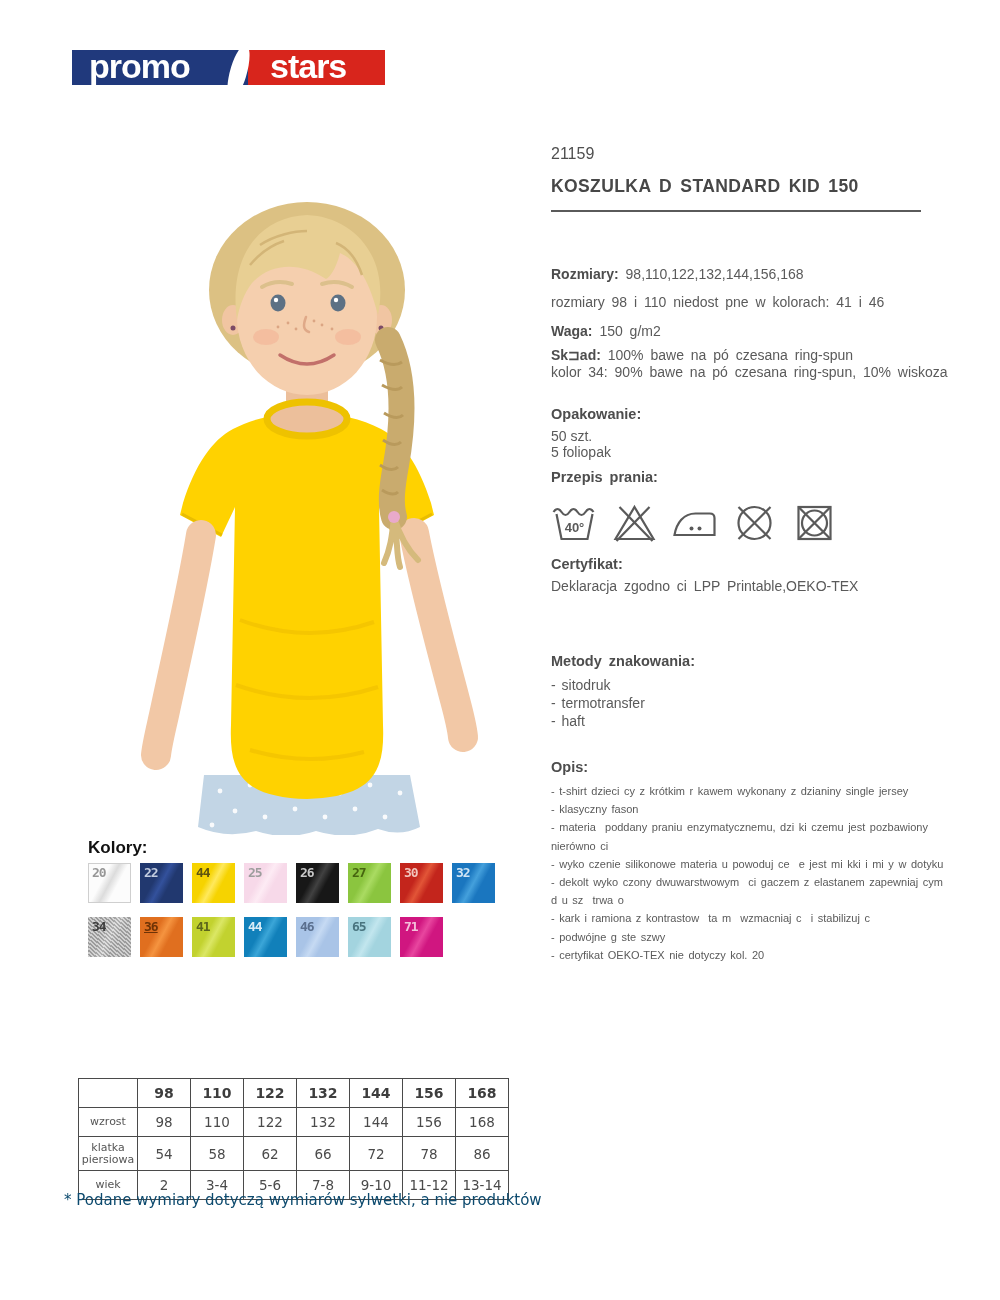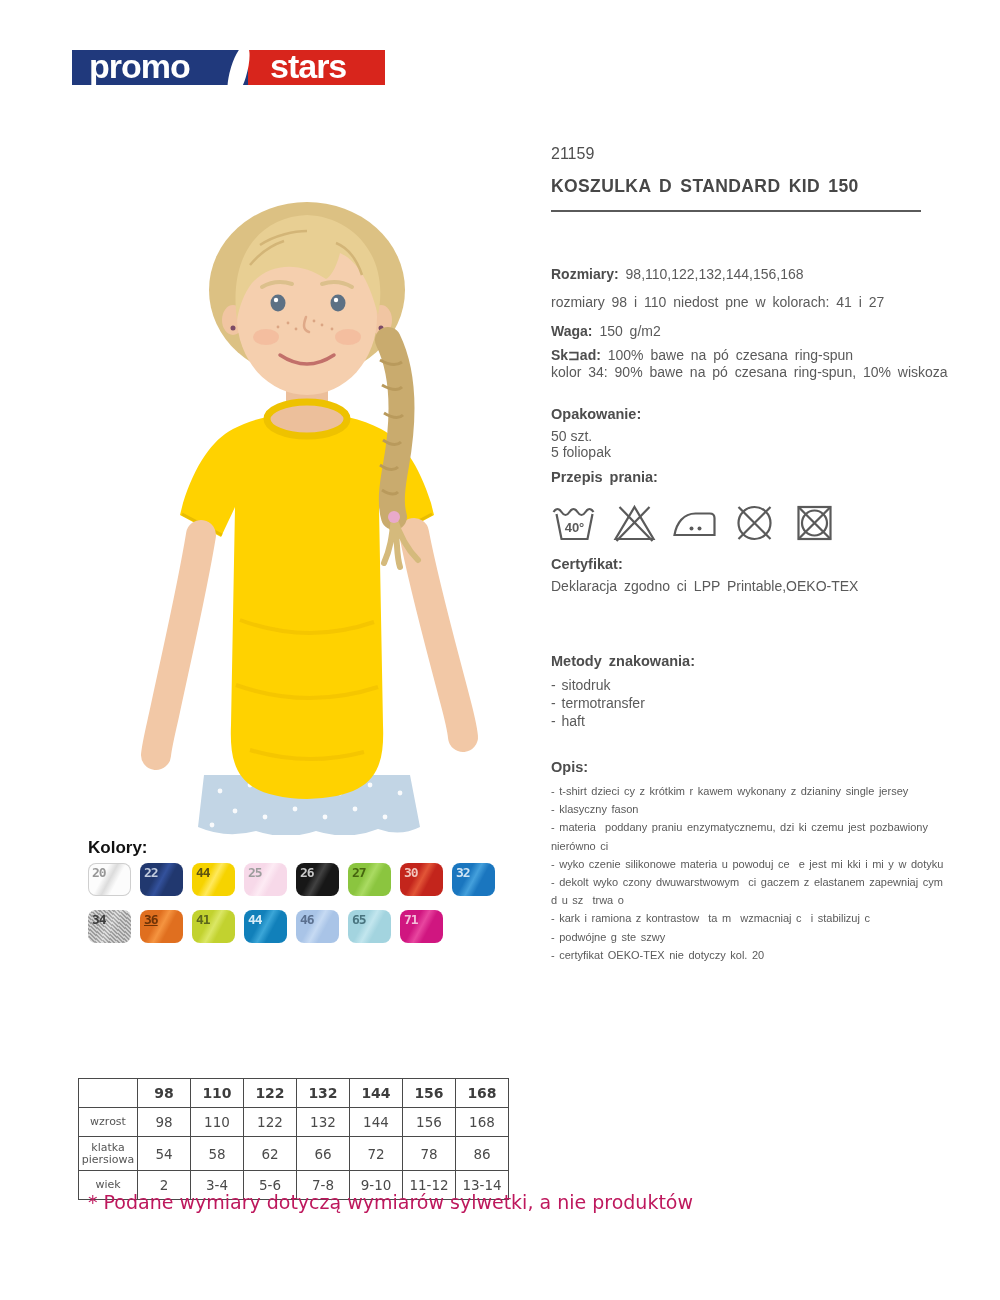--- a/index.html
+++ b/index.html
@@ -41,36 +41,36 @@
   .metody-list { margin-top:7px; }
   .metody-item { font-size:14px; line-height:18px; word-spacing:2px; }
   .mt-opis { margin-top:29px; }
   .opis-list { margin-top:7px; width:396px; }
   .opis-line { font-size:11px; line-height:18.2px; word-spacing:1.5px; white-space:pre-wrap; }
 
   
   .kolory-title { position:absolute; left:88px; top:838px; font-size:17px; font-weight:bold; color:#111; }
   .color-grid { position:absolute; left:88px; top:863px; display:grid;
                 grid-template-columns:repeat(8,43px); column-gap:9px; row-gap:14px; }
-  .swatch { position:relative; width:43px; height:33px;border-radius:8px; }
+  .swatch { position:relative; width:43px; height:40px; }
   .swatch-bordered { box-shadow:inset 0 0 0 1px #cfcfcf; }
   .swatch-num { position:absolute; left:4px; top:2px; font-size:13px; font-weight:bold;
                 font-family:"DejaVu Sans Mono", monospace; letter-spacing:-1px; }
 
   
   .size-table { position:absolute; left:78px; top:1078px; border-collapse:collapse;
                 font-family:"DejaVu Sans", sans-serif; }
   .size-table th, .size-table td { border:1.5px solid #4a4a4a; text-align:center; vertical-align:middle; }
   .size-table th { width:53px; height:29px; font-size:14px; font-weight:bold; color:#3d3d3d; }
   .size-table th.lbl-col { width:59px; }
   .size-table td { height:29px; font-size:13.5px; color:#4a4a4a; }
   .size-table td.row-label { font-size:11px; color:#555; line-height:12px; padding:2px; }
   .size-table tr.tall td { height:34px; }
-  .footnote { position:absolute; left:88px; top:1191px; font-family:"DejaVu Sans", sans-serif;
-              font-size:19px; color:#be185d; }
+  .footnote { position:absolute; left:64px; top:1191px; font-family:"DejaVu Sans", sans-serif;
+              font-size:15px; color:#0c4a6e; }
 
   svg text { font-family:"Liberation Sans", sans-serif; }
 </style>
 </head>
 <body>
 
 <div class="page">
 
   <div class="logo">
     <div class="logo-left">
@@ -139,21 +139,21 @@
       <circle cx="294" cy="352" r="6" fill="#e9aacb"></circle>
     </svg>
   </div>
 
   <div class="right-col">
     <div class="rc-code">21159</div>
     <div class="rc-title">KOSZULKA D STANDARD KID 150</div>
     <div class="rc-rule"></div>
 
     <div class="spec mt-roz"><b>Rozmiary:</b> <span>98,110,122,132,144,156,168</span></div>
-    <div class="spec mt-note">rozmiary 98 i 110 niedost pne w kolorach: 41 i 27</div>
+    <div class="spec mt-note">rozmiary 98 i 110 niedost pne w kolorach: 41 i 46</div>
     <div class="spec mt-waga"><b>Waga:</b> <span>150 g/m2</span></div>
     <div class="spec mt-sklad"><b>Sk⊐ad:</b> <span>100% bawe na pó czesana ring-spun</span></div>
     <div class="spec">kolor 34: 90% bawe na pó czesana ring-spun, 10% wiskoza</div>
 
     <div class="heading mt-opak">Opakowanie:</div>
     <div class="pack-lines">
       <div>50 szt.</div>
       <div>5 foliopak</div>
     </div>
 

